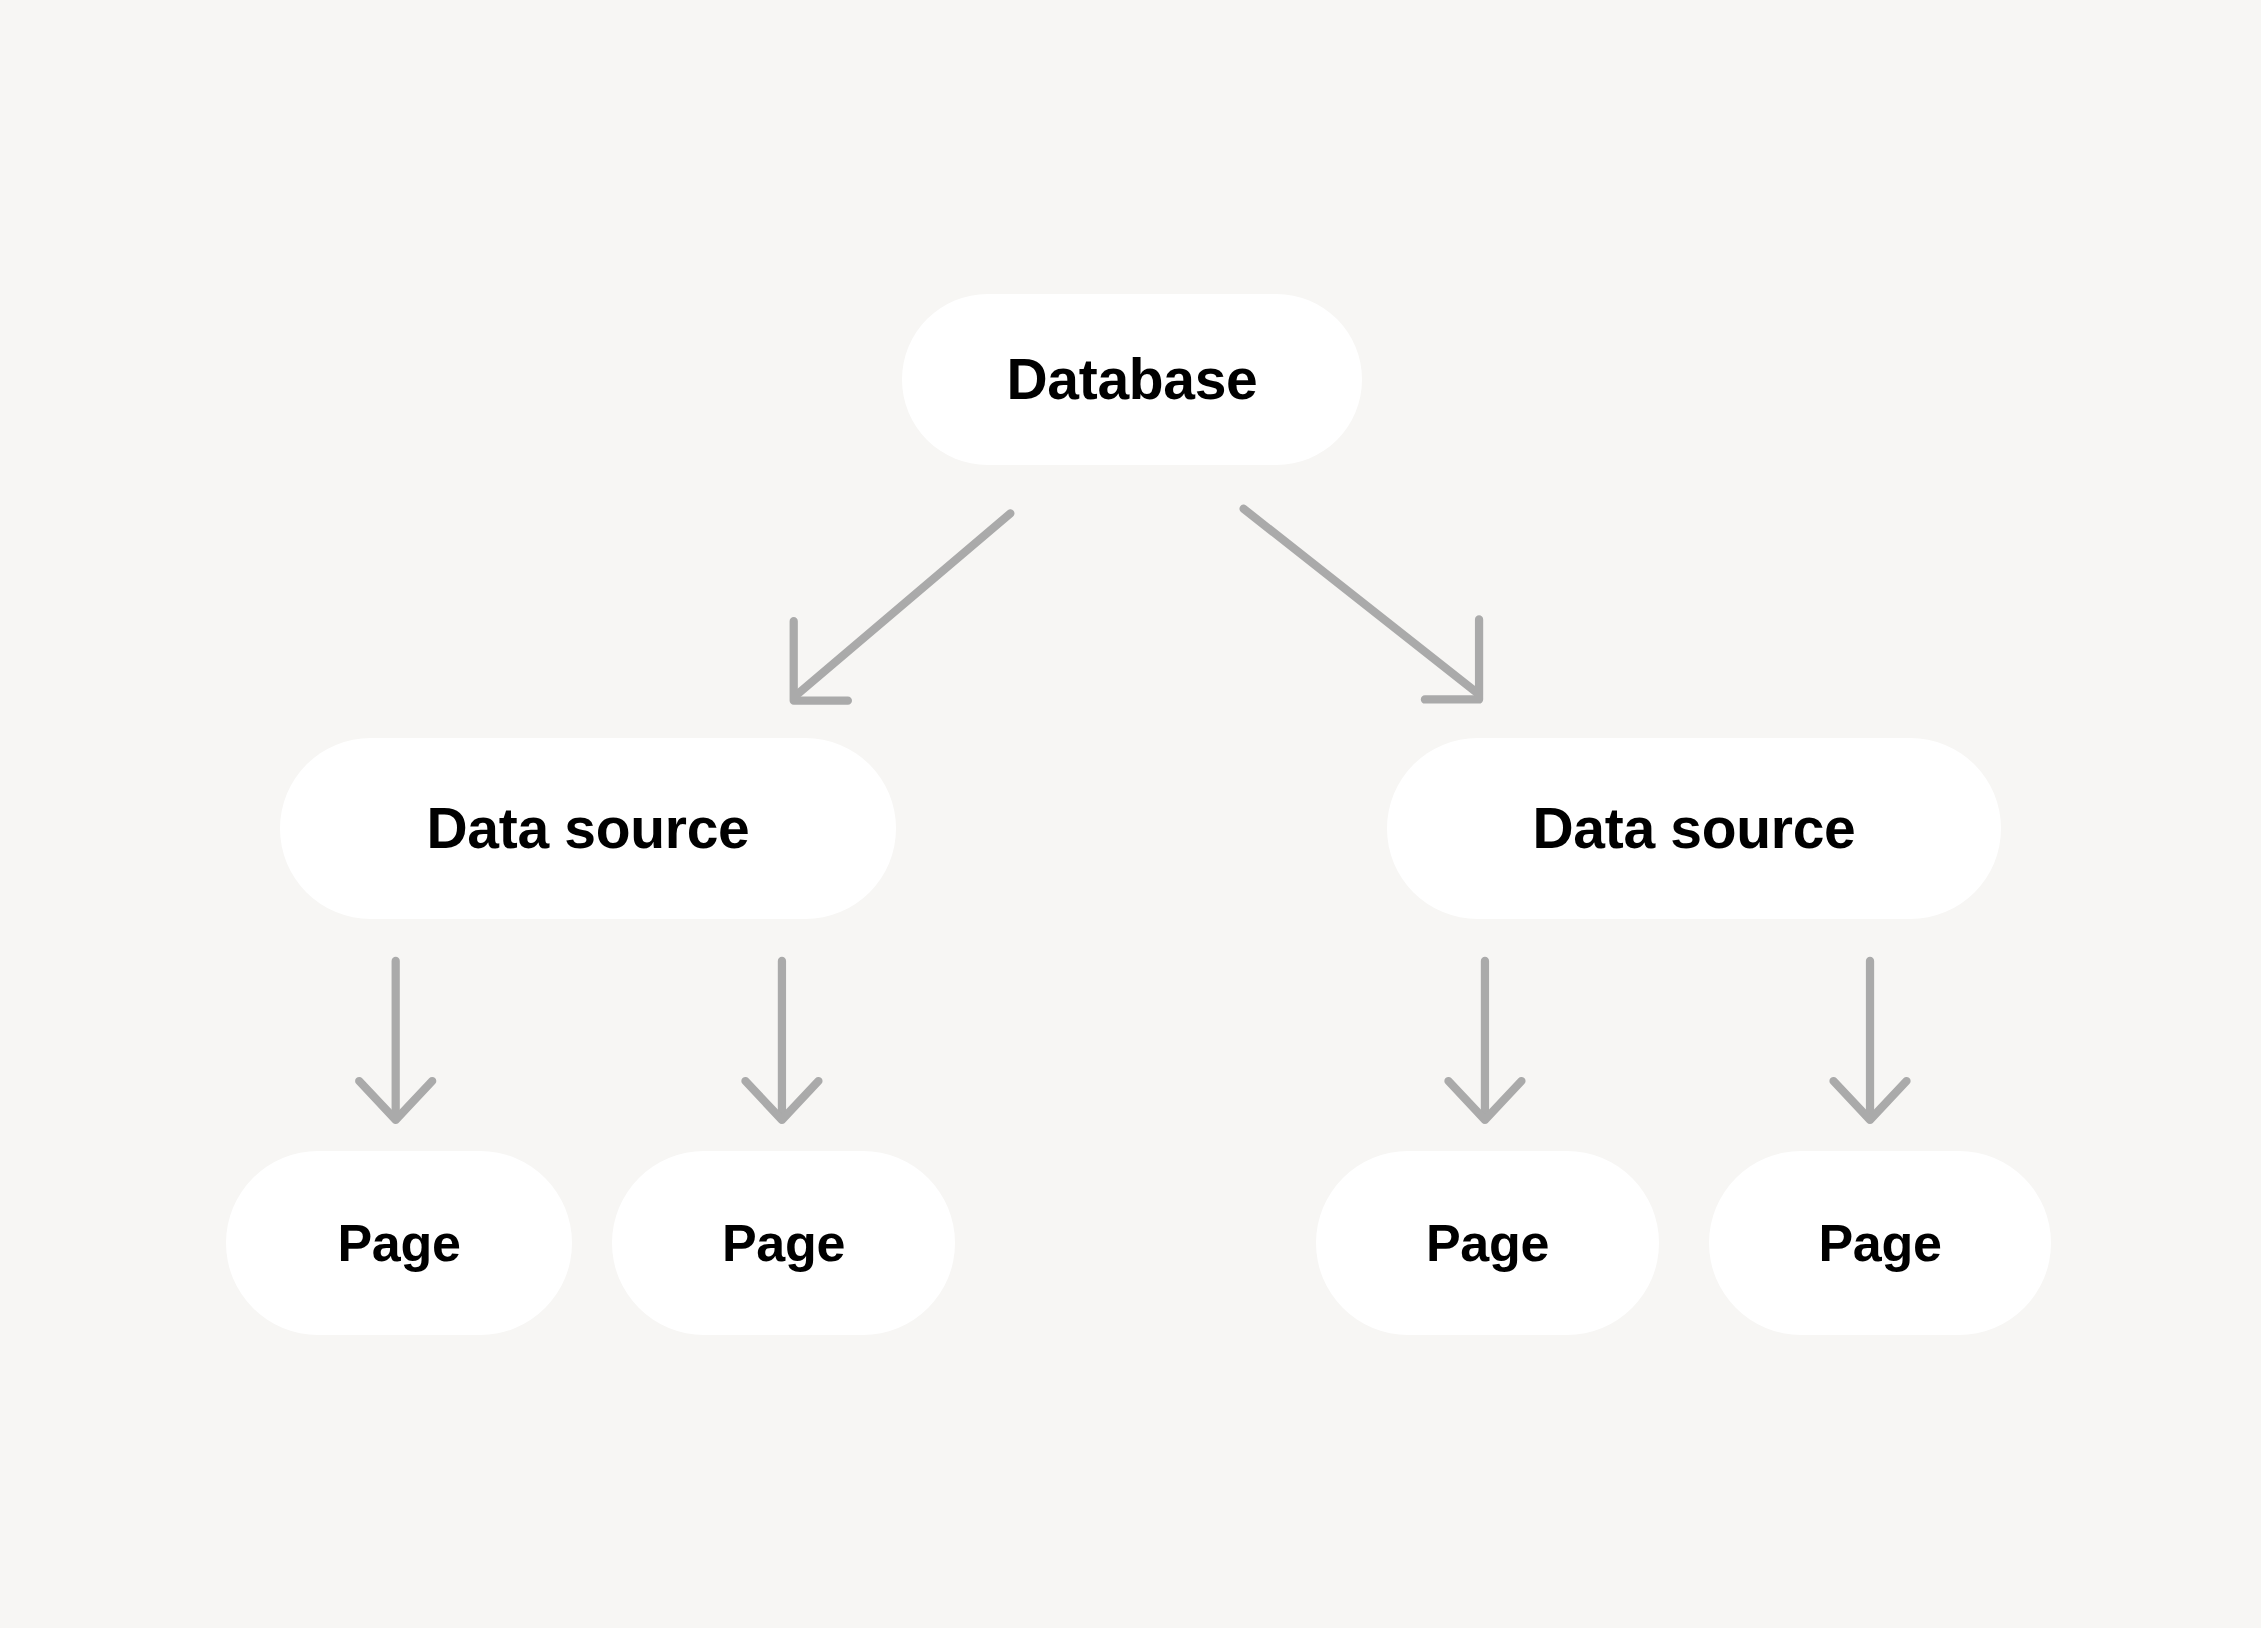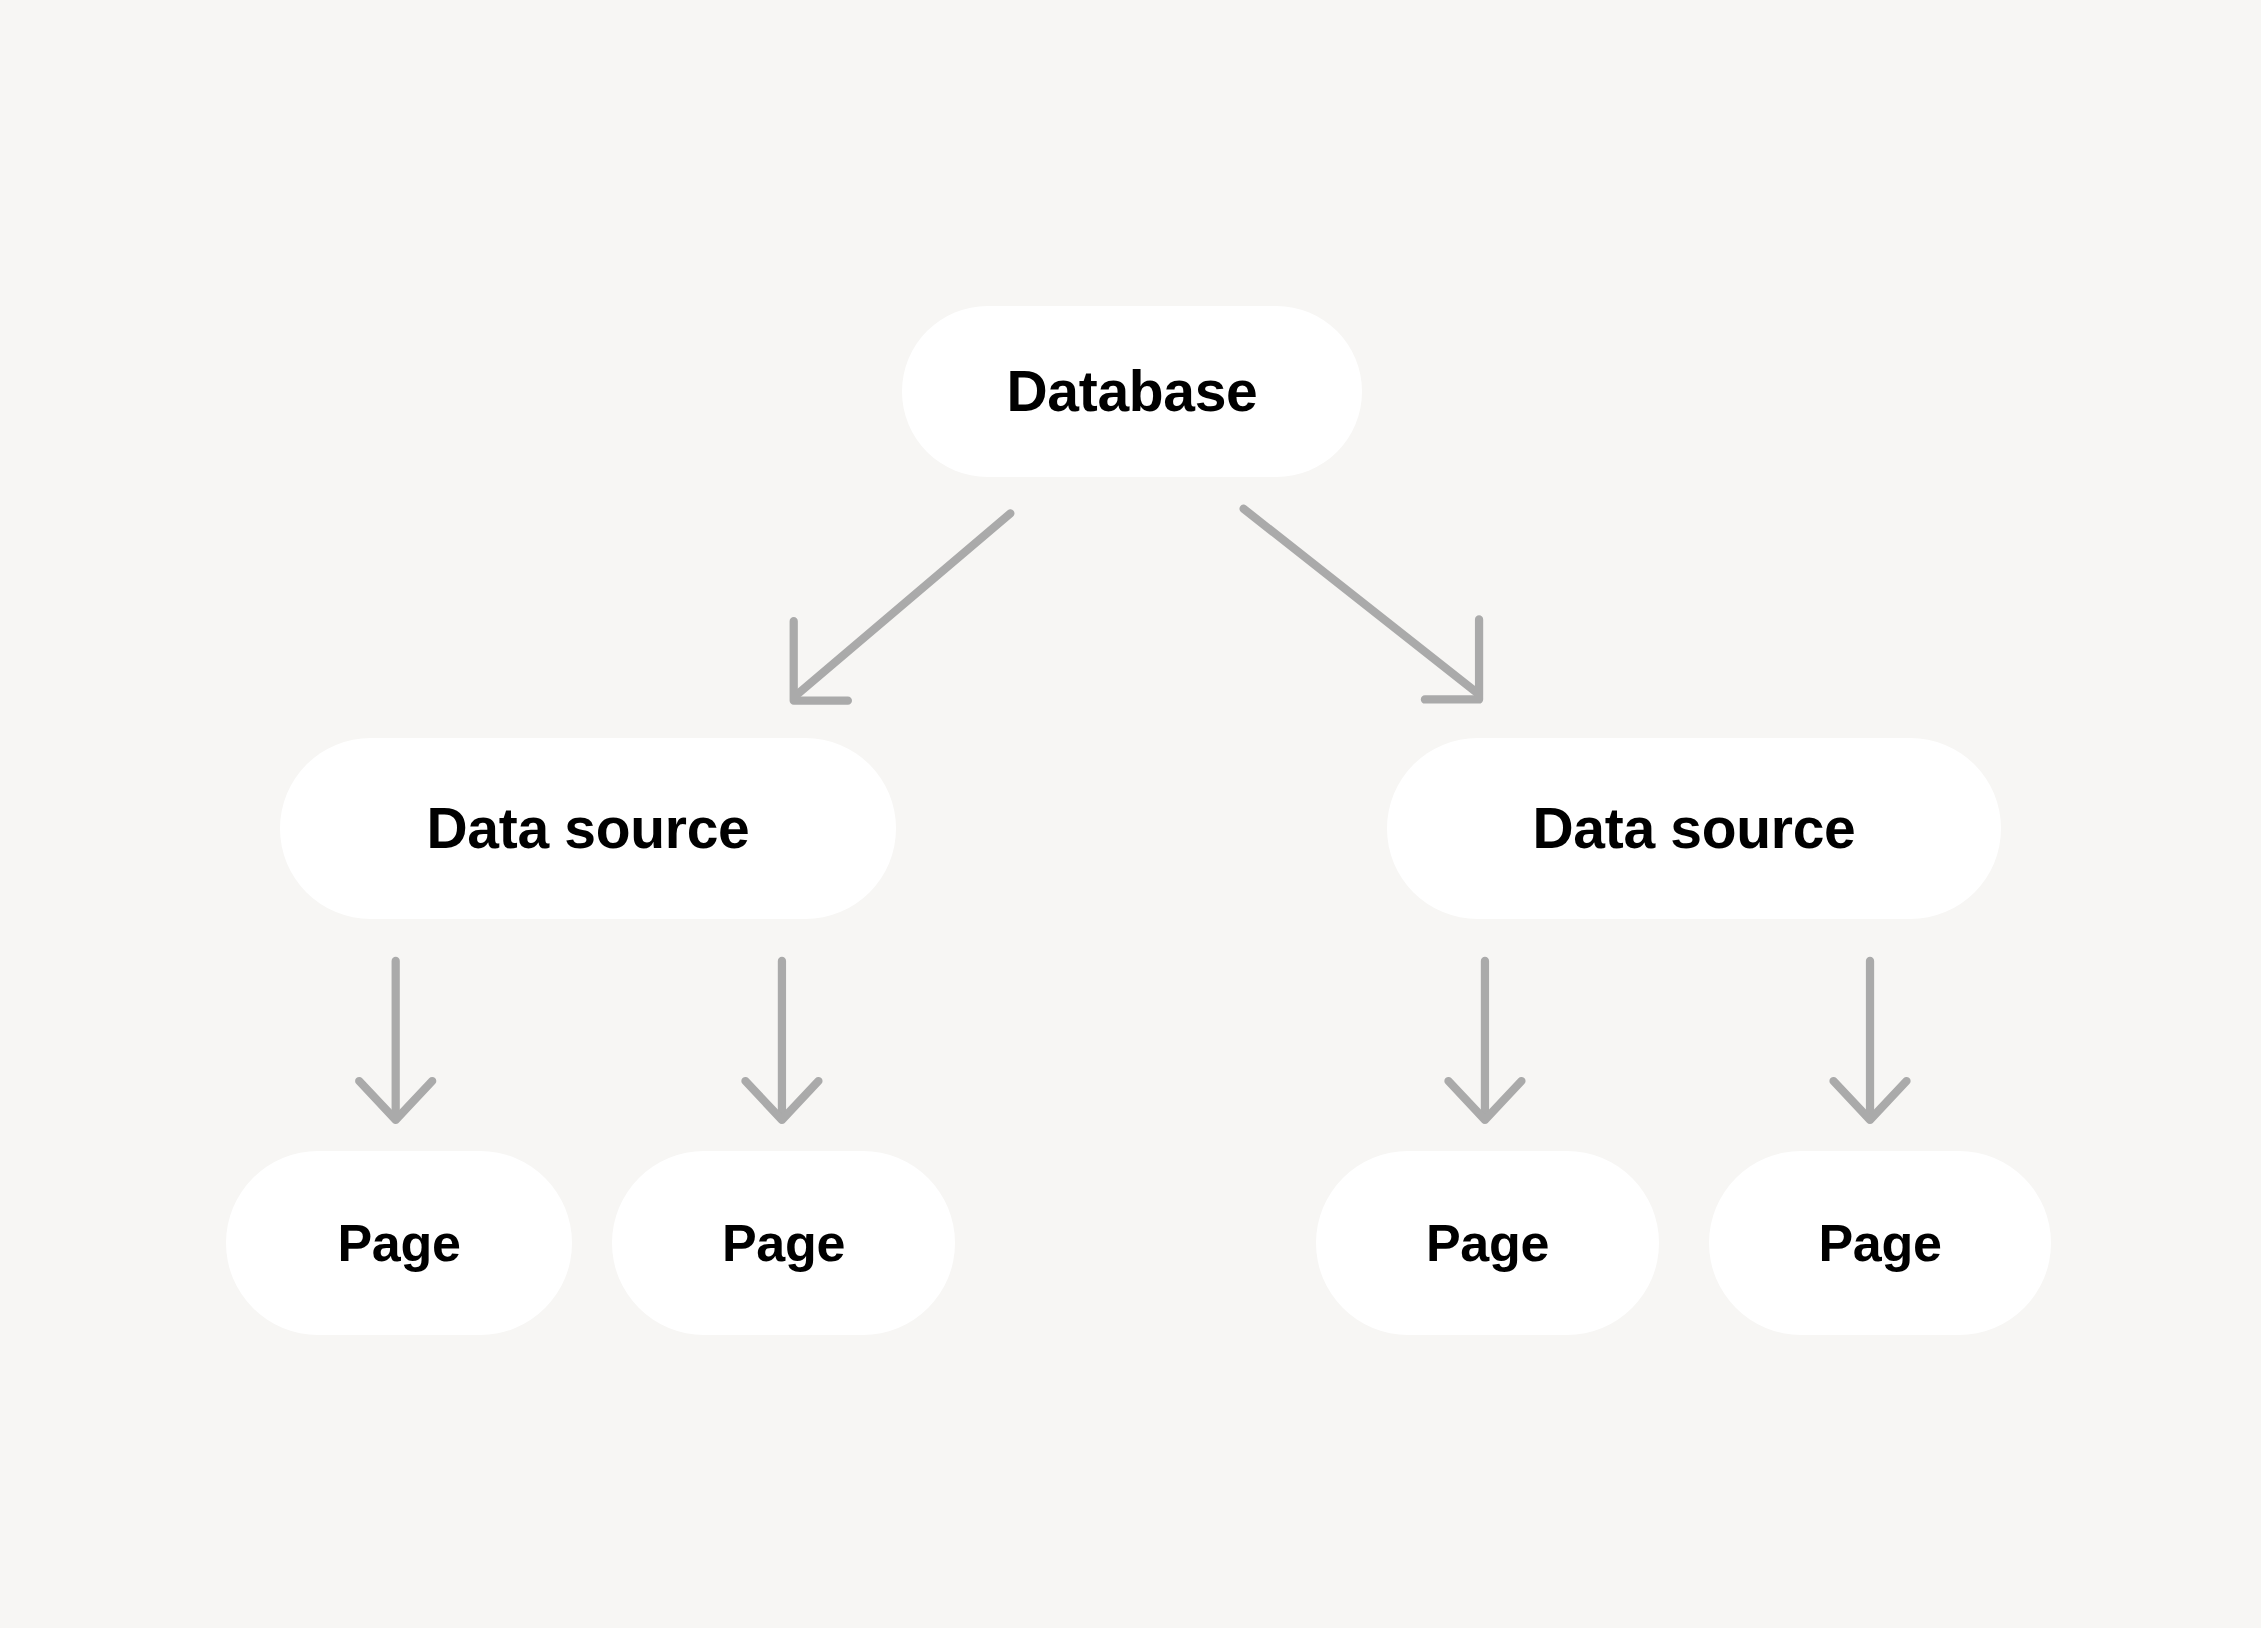--- a/index.html
+++ b/index.html
@@ -40,21 +40,21 @@
   .node-label {
     color: #000000;
     font-weight: 700;
     letter-spacing: -0.3px;
     white-space: nowrap;
     line-height: 1;
   }
   
   .node-database {
     left: 902px;
-    top: 306px;
+    top: 294px;
     width: 460px;
     height: 171px;
   }
   .node-database .node-label { font-size: 57px; }
 
   
   .node-datasource {
     top: 738px;
     height: 181px;
     text-align: right;

